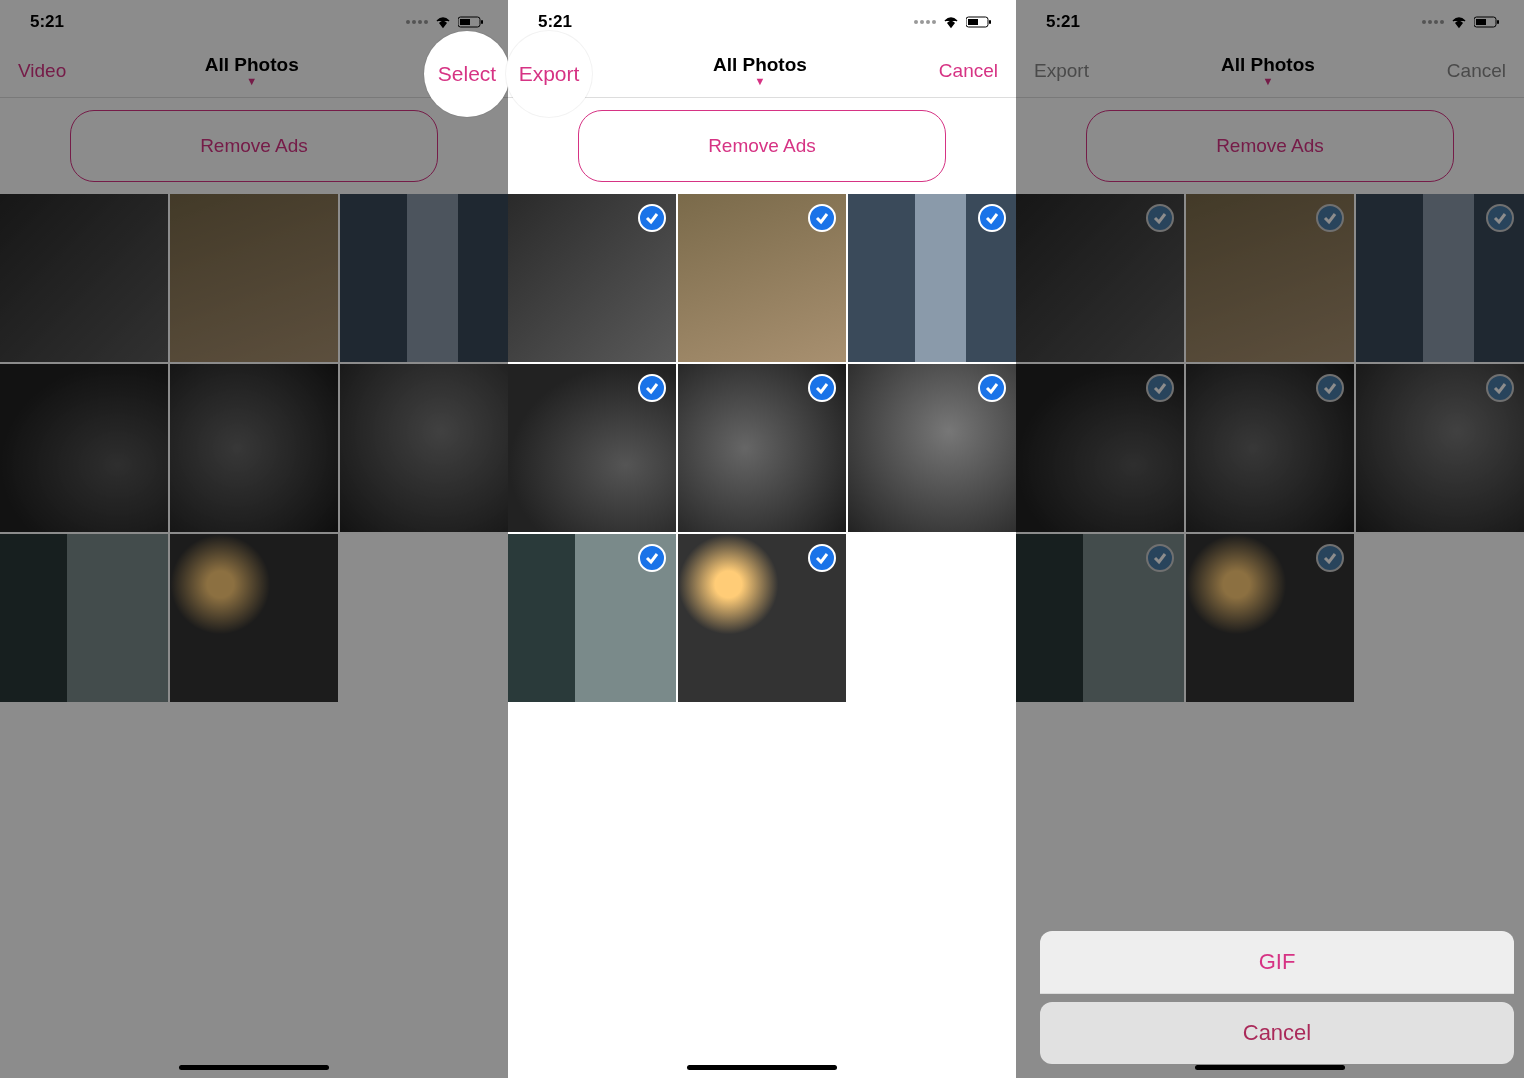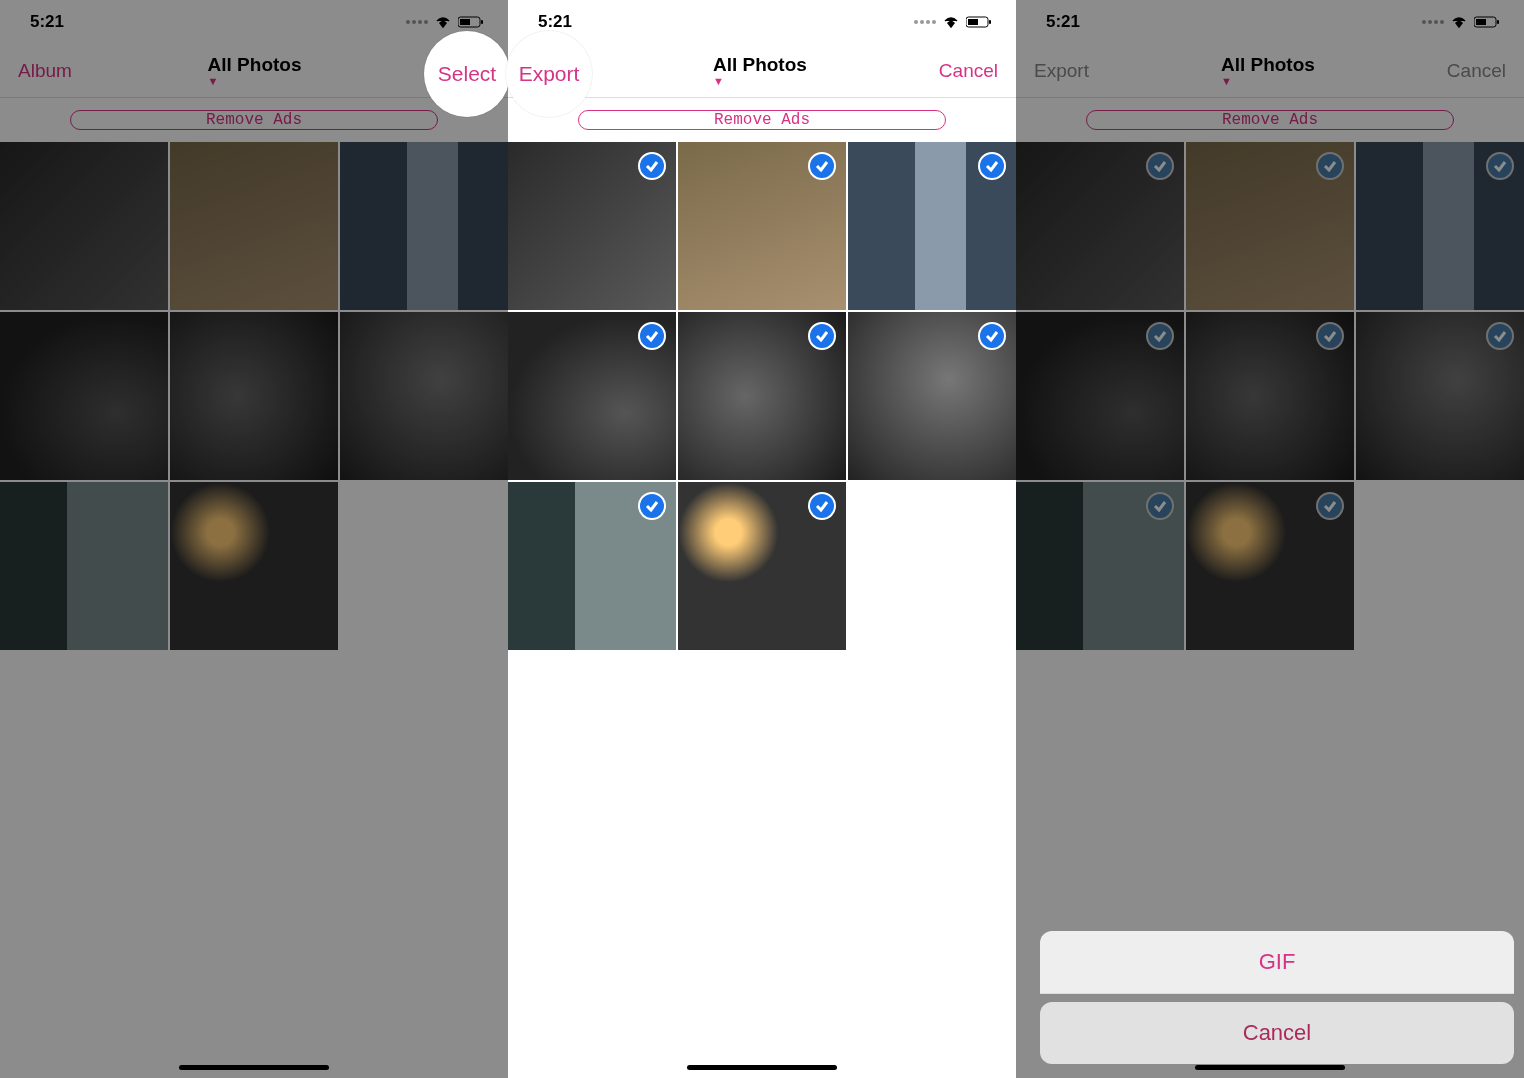--- a/index.html
+++ b/index.html
@@ -7,27 +7,27 @@
     .screen { position: relative; flex: 1; height: 100%; background: #ffffff; margin: 0; }
     .screen.dimmed::after { content: ''; position: absolute; inset: 0; background: rgba(0,0,0,0.45); pointer-events: none; z-index: 50; }
     
     .status-bar { height: 44px; display: flex; justify-content: space-between; align-items: center; padding: 0 24px 0 30px; font-weight: 700; font-size: 17px; }
     .status-right { display: flex; align-items: center; gap: 6px; }
     .dots { display: flex; gap: 2px; }
     .dot { width: 4px; height: 4px; border-radius: 50%; background: #999; }
     
     .header { height: 54px; border-bottom: 1px solid #ddd; display: flex; align-items: center; justify-content: space-between; padding: 0 18px; }
     .header-left { font-size: 19px; color: #d63384; }
-    .header-center { text-align: left; }
+    .header-center { text-align: center; }
     .header-title { font-size: 19px; font-weight: 600; color: #000; }
     .header-arrow { font-size: 11px; color: #d63384; line-height: 1; }
     .header-right { font-size: 19px; color: #d63384; }
     
     .remove-ads-row { padding: 12px 70px; }
-    .remove-ads { border: 1.5px solid #d63384; border-radius: 24px; text-align: center; padding: 0 0; font-size: 16px; color: #d63384; font-family: Liberation Mono, monospace; }
+    .remove-ads { border: 1.5px solid #d63384; border-radius: 24px; text-align: center; padding: 24px 0; font-size: 19px; color: #d63384; }
     
     .grid { display: grid; grid-template-columns: repeat(3, 1fr); gap: 2px; background: #fff; }
     .cell { aspect-ratio: 1; background: #4a4a4a; position: relative; background-size: cover; background-position: center; }
     .cell.c1 { background: linear-gradient(135deg,#2a2a2a,#5a5a5a); }
     .cell.c2 { background: linear-gradient(160deg,#7a6a4a,#a89070); }
     .cell.c3 { background: linear-gradient(90deg,#3a4a5a 40%,#8a9aaa 40%,#8a9aaa 70%,#3a4a5a 70%); }
     .cell.c4 { background: radial-gradient(ellipse at 70% 60%, #555 0%, #222 70%); }
     .cell.c5 { background: radial-gradient(circle at 40% 50%, #666, #1a1a1a); }
     .cell.c6 { background: radial-gradient(circle at 60% 40%, #777, #222); }
     .cell.c7 { background: linear-gradient(90deg,#2a3a3a 40%,#7a8a8a 40%); }
@@ -68,21 +68,21 @@
           <path d="M9 12 L6 8 Q9 5 12 8 Z M3 6 Q9 0 15 6" fill="#000" stroke="#000" stroke-width="1.5"></path>
         </svg>
       <svg class="battery" width="26" height="12" viewBox="0 0 26 12">
           <rect x="0" y="1" width="22" height="10" rx="2.5" fill="none" stroke="#000" stroke-width="1"></rect>
           <rect x="2" y="3" width="10" height="6" fill="#000"></rect>
           <rect x="23" y="4" width="2" height="4" rx="1" fill="#000"></rect>
         </svg>
     </div>
   </div>
   <div class="header">
-    <div class="header-left">Album</div>
+    <div class="header-left">Video</div>
     <div class="header-center">
       <div class="header-title">All Photos</div>
       <div class="header-arrow">▼</div>
     </div>
     <div class="header-right">Select</div>
   </div>
   <div class="remove-ads-row">
     <div class="remove-ads">Remove Ads</div>
   </div>
   <div class="grid">

